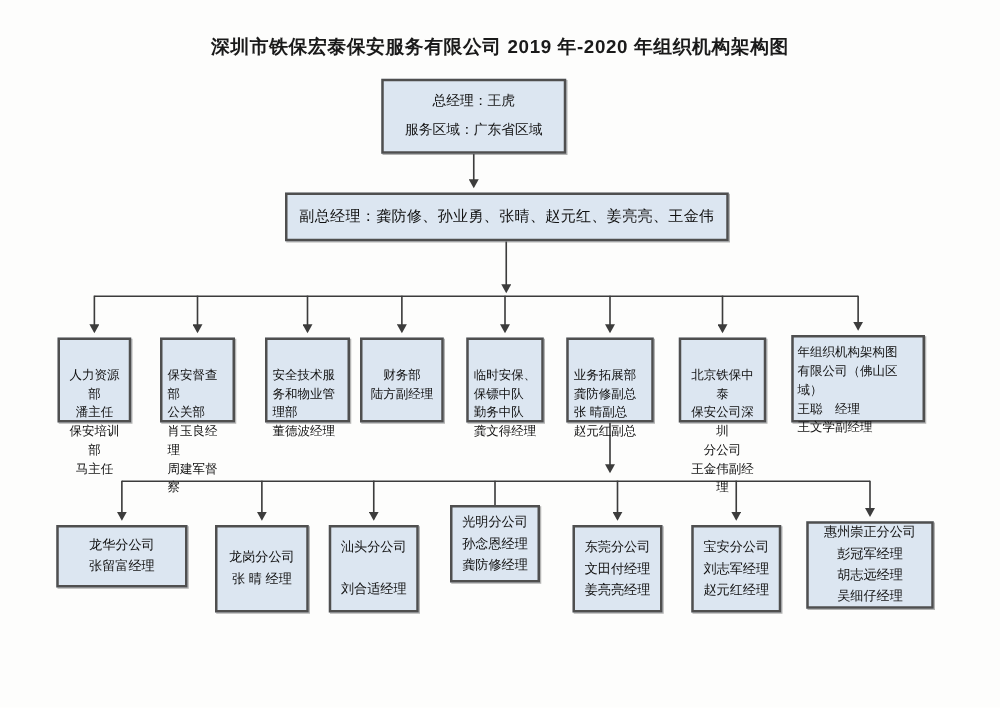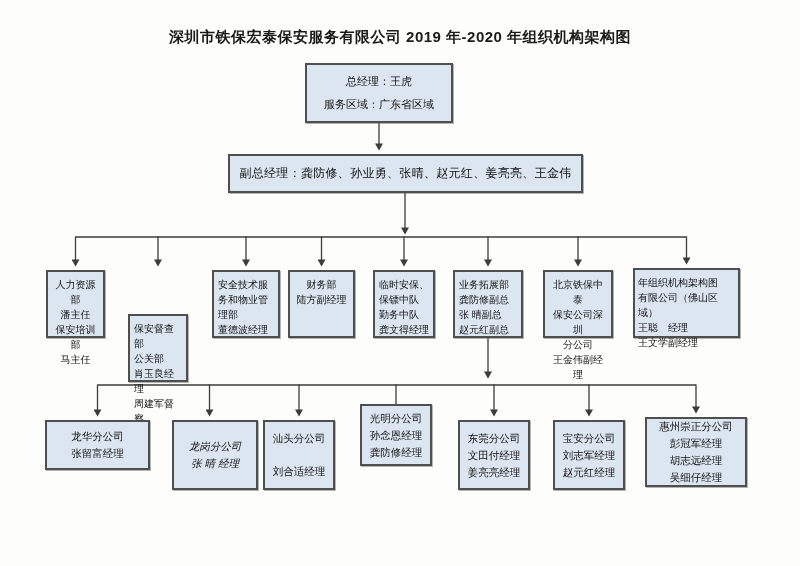--- a/index.html
+++ b/index.html
@@ -59,21 +59,21 @@
   }
   .vgm{
     display:flex;
     align-items:center;
     justify-content:center;
     text-align:center;
     font-size:12px;
     letter-spacing:0.3px;
   }
   .dept{
-    padding:5px 4px;
+    padding:21px 4px;
   }
   .branch{
     display:flex;
     flex-direction:column;
     justify-content:center;
     text-align:center;
     font-size:10.5px;
     line-height:17px;
   }
   .ta-c{ text-align:center; }
@@ -128,21 +128,21 @@
     <div>副总经理：龚防修、孙业勇、张晴、赵元红、姜亮亮、王金伟</div>
   </div>
 
   <div class="box dept ta-c" style="left:46px;top:270px;width:59px;height:68px;">
     <div>人力资源部</div>
     <div>潘主任</div>
     <div>保安培训部</div>
     <div>马主任</div>
   </div>
 
-  <div class="box dept ta-l" style="left:128px;top:270px;width:60px;height:68px;margin-top:44px;">
+  <div class="box dept ta-l" style="left:128px;top:270px;width:60px;height:68px;">
     <div>保安督查部</div>
     <div>公关部</div>
     <div>肖玉良经理</div>
     <div>周建军督察</div>
   </div>
 
   <div class="box dept ta-l" style="left:212px;top:270px;width:68px;height:68px;">
     <div>安全技术服</div>
     <div>务和物业管</div>
     <div>理部</div>
@@ -180,21 +180,21 @@
     <div>有限公司（佛山区域）</div>
     <div>王聪　经理</div>
     <div>王文学副经理</div>
   </div>
 
   <div class="box branch" style="left:45px;top:420px;width:105px;height:50px;">
     <div>龙华分公司</div>
     <div>张留富经理</div>
   </div>
 
-  <div class="box branch" style="left:172px;top:420px;width:86px;height:70px;font-style:italic;">
+  <div class="box branch" style="left:172px;top:420px;width:75px;height:70px;">
     <div>龙岗分公司</div>
     <div>张 晴 经理</div>
   </div>
 
   <div class="box branch" style="left:263px;top:420px;width:72px;height:70px;gap:16px;">
     <div>汕头分公司</div>
     <div>刘合适经理</div>
   </div>
 
   <div class="box branch" style="left:360px;top:404px;width:72px;height:62px;">

